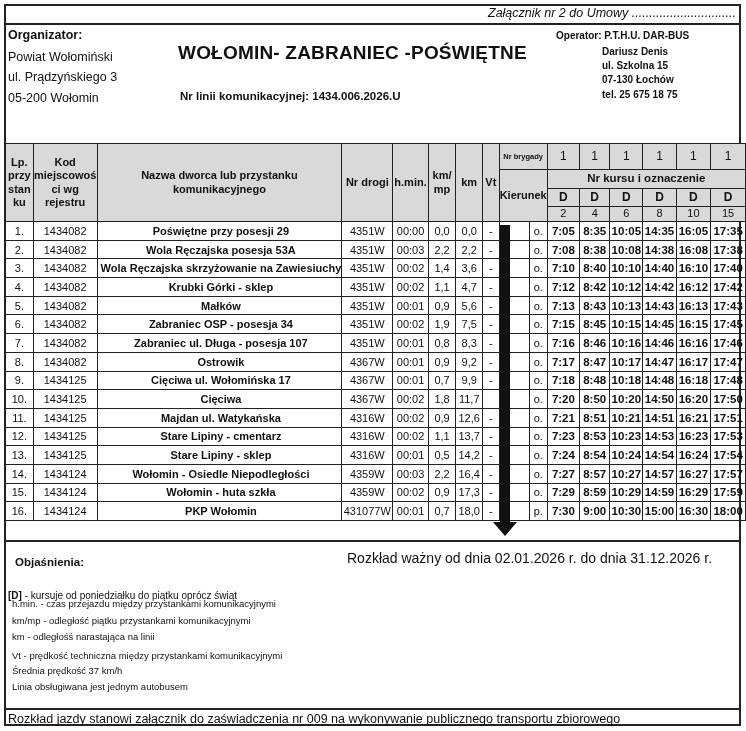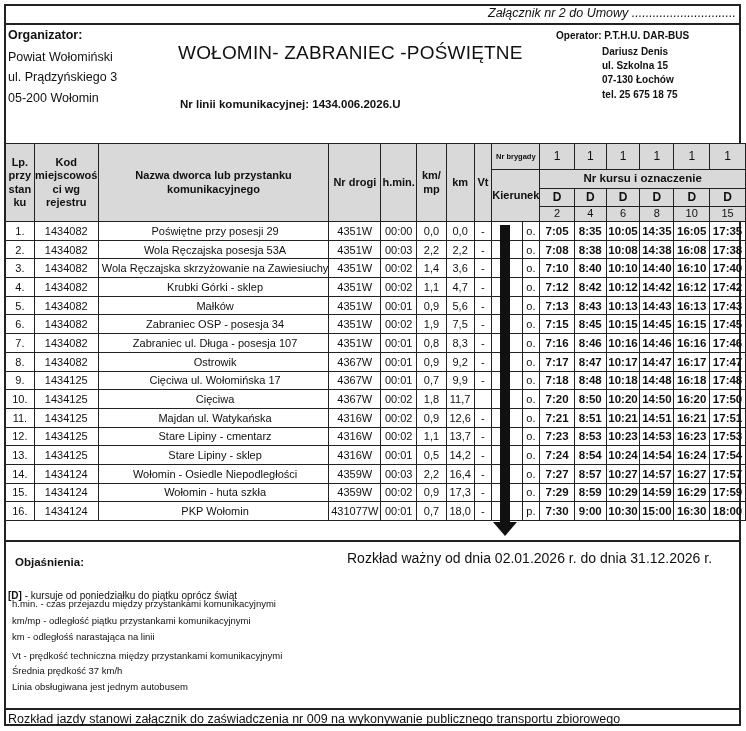--- a/index.html
+++ b/index.html
@@ -2,28 +2,28 @@
 <html><head>
 <meta charset="utf-8">
 <style>
   html, body { margin:0; padding:0; background:#fff; }
   body { width:746px; height:731px; position:relative; font-family:"Liberation Sans", "DejaVu Sans", sans-serif; color:#111; overflow:hidden; }
   .frame { position:absolute; left:4px; top:4px; width:737px; height:722px; border:2px solid #222; box-sizing:border-box; }
   .topbar { position:absolute; left:4px; top:4px; width:737px; height:21px; border-bottom:2px solid #222; box-sizing:border-box; }
   .attach { position:absolute; right:10px; top:6px; font-size:12.5px; font-weight:normal; font-style:italic; }
   .org { position:absolute; left:8px; font-size:12.5px; }
   .org.b { font-weight:bold; }
-  .title { position:absolute; left:178px; top:42px; font-size:19px; font-weight:normal; letter-spacing:0.2px; }
-  .lineno { position:absolute; left:180px; top:90px; font-size:11.5px; font-weight:bold;margin-top:8px; }
+  .title { position:absolute; left:178px; top:42px; font-size:19px; font-weight:bold; letter-spacing:0.2px; }
+  .lineno { position:absolute; left:180px; top:90px; font-size:11.5px; font-weight:bold; }
   .op { position:absolute; font-size:10px; font-weight:bold; }
   table.tt { position:absolute; left:5px; top:143px; border-collapse:collapse; table-layout:fixed; font-size:11px; }
   table.tt td, table.tt th { border:1px solid #222; padding:0; text-align:center; vertical-align:middle; overflow:hidden; white-space:nowrap; }
   table.tt th { background:#d9d9d9; font-weight:bold; font-size:11px; line-height:1.2; white-space:normal; }
   table.tt tr.drow td { height:17.7px; }
-  td.name { text-align:left; padding-left:3px !important; font-weight:normal; }
+  td.name { text-align:left; padding-left:3px !important; font-weight:bold; }
   td.time { font-weight:bold; font-size:11.5px; }
   td.num { font-size:11px; }
   .sect2 { position:absolute; left:4px; top:540px; width:737px; height:170px; border-top:2px solid #222; border-bottom:2px solid #222; box-sizing:border-box; }
   .expl-title { position:absolute; left:15px; top:556px; font-size:11.5px; font-weight:bold; }
   .valid { position:absolute; left:347px; top:550px; font-size:14px; }
   .dline { position:absolute; left:8px; top:579px; font-size:10px;margin-top:11px; }
   .small { position:absolute; left:12px; font-size:9.5px; }
   .footer { position:absolute; left:8px; top:712px; font-size:12.5px;text-align:right; }
   .arrow-shaft { position:absolute; left:500px; top:225px; width:10px; height:300px; background:#111; }
   .arrow-head { position:absolute; left:493px; top:522px; width:0; height:0; border-left:12px solid transparent; border-right:12px solid transparent; border-top:14px solid #111; }

